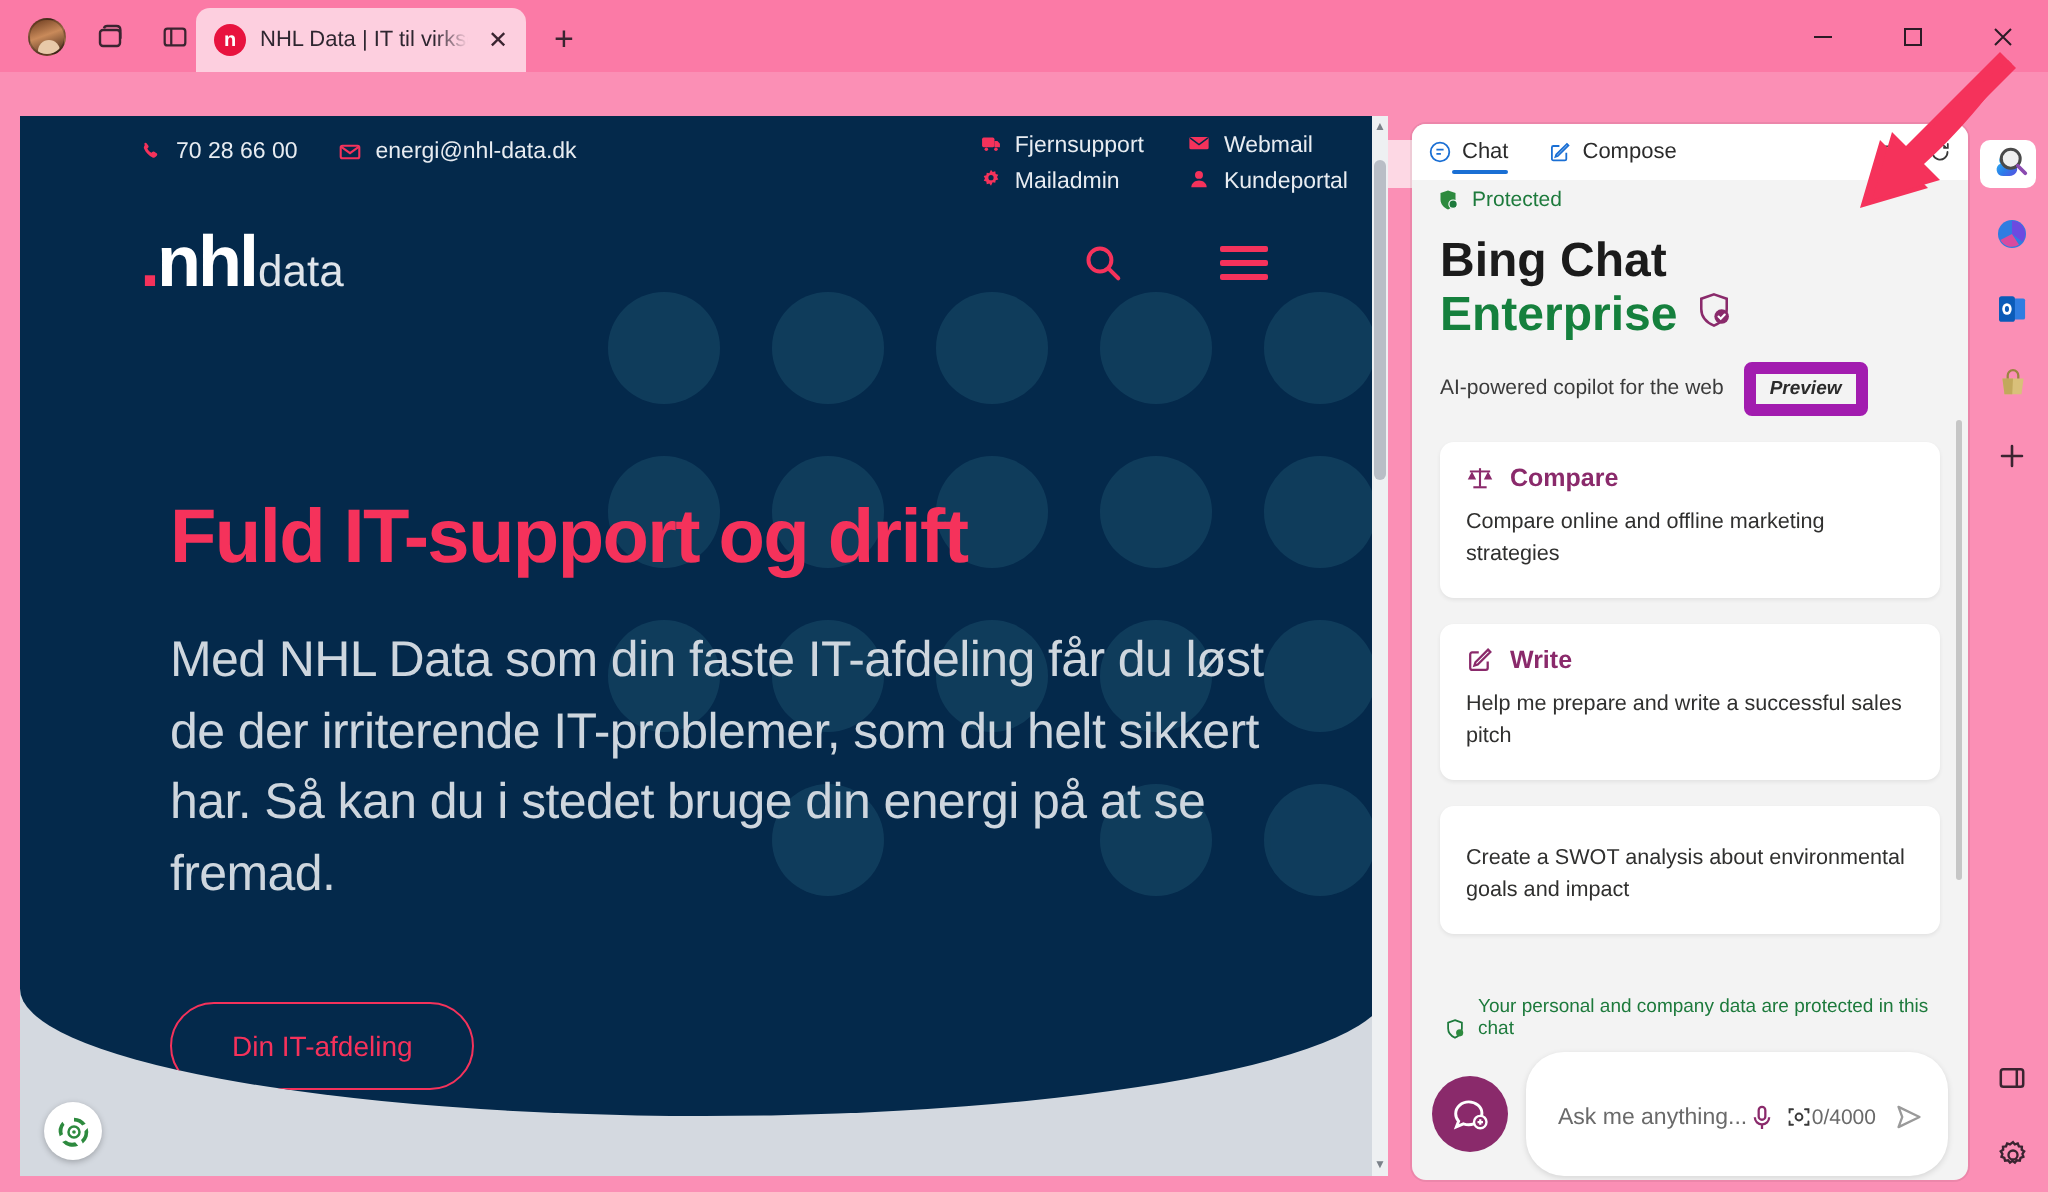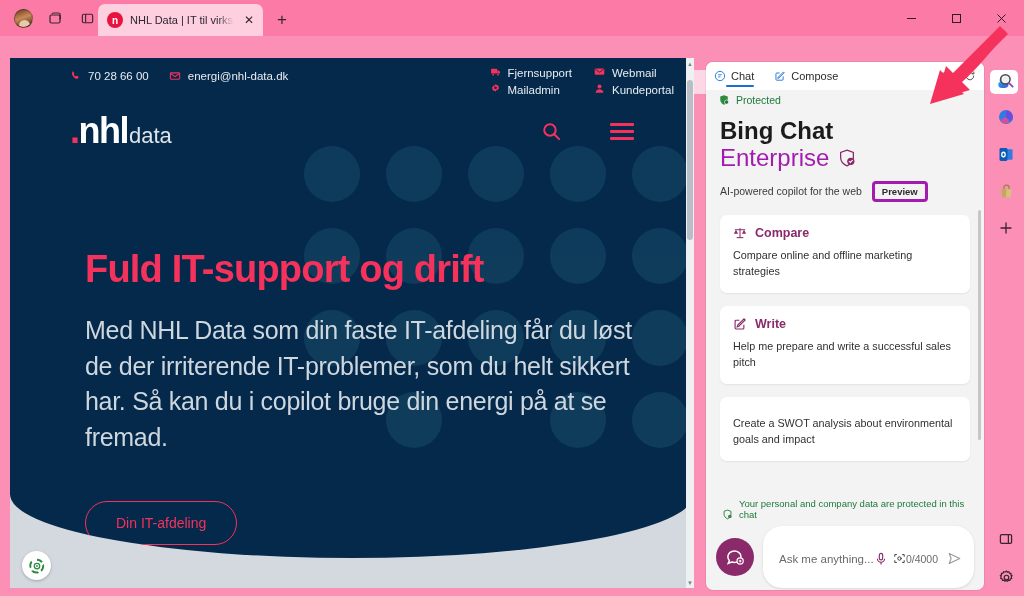--- a/index.html
+++ b/index.html
@@ -276,30 +276,30 @@
     background: #f3f3f3;
   }
   .sp-body {
     position: absolute; top: 48px; left: 0; right: 0; bottom: 96px;
     padding: 8px 14px 0 14px; overflow: hidden;
   }
   .bc-title {
     font-size: 24px; font-weight: bold; color: #1b1b1b; line-height: 1.12;
   }
   .bc-title2 {
-    font-size: 24px; font-weight: normal; color: #a21caf; line-height: 1.12;
-    display: flex; align-items: center; gap: 8px;
+    font-size: 24px; font-weight: bold; color: #15803d; line-height: 1.12;
+    display: flex; align-items: flex-start; gap: 8px;
   }
   .bc-sub {
     margin-top: 9px; display: flex; align-items: center; gap: 10px;
     font-size: 10.5px; color: #3b3b3b;
   }
   .preview-pill {
-    border: 3px solid #a21caf; border-radius: 4px;
-    padding: 2px 7px; font-size: 9.5px; color: #2b2b2b; font-weight: bold;
+    border: 6px solid #a21caf; border-radius: 4px;
+    padding: 2px 7px; font-size: 9.5px; color: #2b2b2b; font-weight: bold; font-style: italic;
   }
   .card {
     background: #fff; border-radius: 7px;
     padding: 11px 13px 13px 13px; margin-top: 13px;
     box-shadow: 0 1px 2px rgba(0,0,0,.07);
     cursor: pointer;
   }
   .card-head {
     display: flex; align-items: center; gap: 8px;
     font-size: 12.5px; color: #8a2a6b; font-weight: 600;
@@ -625,21 +625,21 @@
           </span>
           <span class="burger">
             <span></span>
               <span></span>
               <span></span>
           </span>
         </div>
       </div>
 
       <h1 class="h1">Fuld IT-support og drift</h1>
-      <p class="lead">Med NHL Data som din faste IT-afdeling får du løst de der irriterende IT-problemer, som du helt sikkert har. Så kan du i copilot bruge din energi på at se fremad.</p>
+      <p class="lead">Med NHL Data som din faste IT-afdeling får du løst de der irriterende IT-problemer, som du helt sikkert har. Så kan du i stedet bruge din energi på at se fremad.</p>
       <button class="cta">Din IT-afdeling</button>
     </div>
 
     <div class="eco-badge">
       <svg width="20" height="20" viewBox="0 0 24 24" fill="none">
         <path d="M12 3.4a8.6 8.6 0 0 1 7 3.6l-2.1 1.1a6.2 6.2 0 0 0-4.9-2.4z" fill="#2d8a3e"></path>
         <path d="M20.2 9.6a8.6 8.6 0 0 1-2.9 9.3l-1.1-2.1a6.2 6.2 0 0 0 2.1-5.3z" fill="#2d8a3e"></path>
         <path d="M14.5 20.3a8.6 8.6 0 0 1-9.6-2.3l2.2-.9a6.2 6.2 0 0 0 5.6 1.1z" fill="#2d8a3e"></path>
         <path d="M3.4 14.6A8.6 8.6 0 0 1 5 5.8l1.3 1.9a6.2 6.2 0 0 0-.9 5.7z" fill="#2d8a3e"></path>
         <circle cx="12" cy="12" r="3.3" fill="none" stroke="#2d8a3e" stroke-width="1.5"></circle>

